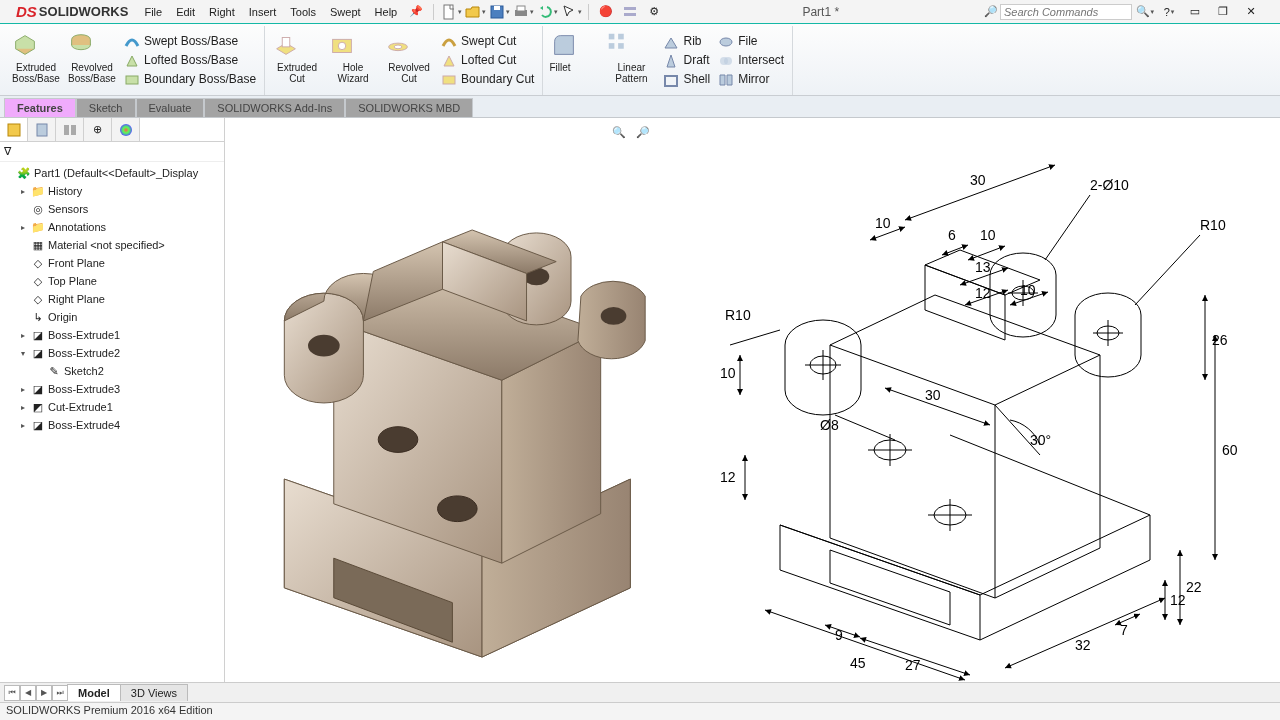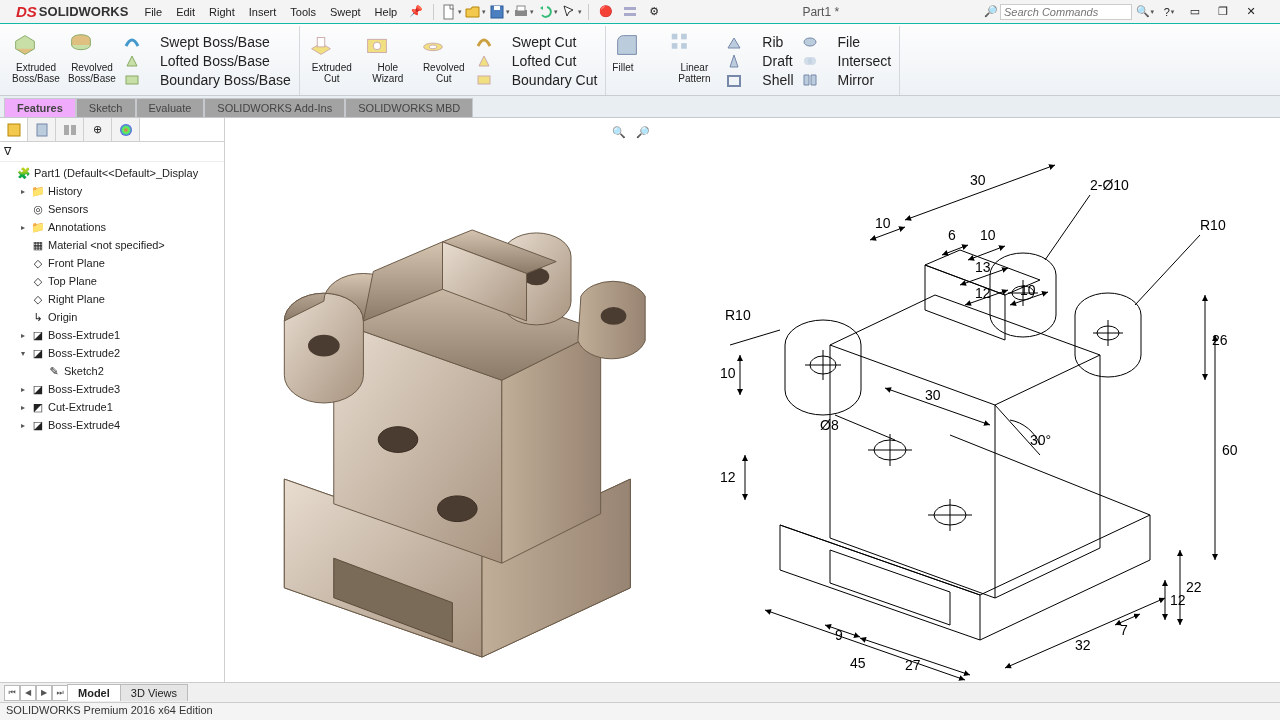--- a/index.html
+++ b/index.html
@@ -18,21 +18,21 @@
   .search-box { display: flex; align-items: center; gap: 2px; margin-left: 8px; }
   .search-box input { width: 132px; font-size: 11px; border: 1px solid #ccc; padding: 1px 3px; color: #888; font-style: italic; }
   .win-btn { width: 26px; height: 20px; display:flex; align-items:center; justify-content:center; cursor:pointer; }
 
   
   .ribbon { height: 72px; background: linear-gradient(#fdfdfd,#eef2f6); border-bottom: 1px solid #c9cdd2; display:flex; padding: 2px 4px 0 4px; }
   .ribbon-group { display:flex; gap:4px; border-right:1px solid #d5d9dd; padding:2px 6px; }
   .rbtn-big { width:52px; display:flex; flex-direction:column; align-items:flex-start; justify-content:flex-start; text-align:center; font-size:10px; line-height:11px; cursor:pointer; padding-top:2px; }
   .rbtn-big .ic { width:30px; height:30px; margin-bottom:2px; }
   .rbtn-col { display:flex; flex-direction:column; gap:1px; justify-content:center; }
-  .rbtn-small { display:flex; align-items:flex-start; gap:20px; font-size:14px; padding:1px 2px; cursor:pointer; white-space:nowrap; }
+  .rbtn-small { display:flex; align-items:flex-start; gap:4px; font-size:12px; padding:1px 2px; cursor:pointer; white-space:nowrap; }
   .rbtn-small .ic { width:16px; height:16px; }
 
   
   .ribbontabs { height:22px; background:#e9eef3; display:flex; align-items:flex-end; border-bottom:1px solid #c5c9cd; padding-left:4px; gap:0; }
   .rtab { padding:3px 12px; font-size:11px; background:#a3a3a3; border:1px solid #c5c9cd; border-bottom:none; cursor:pointer; color:#444; }
   .rtab.active { background:#f0abfc; font-weight:bold; }
 
   
   .workspace { display:flex; height:calc(720px - 24px - 72px - 22px - 20px - 18px); }
   .side { width:225px; background:#fff; border-right:1px solid #d0d0d0; display:flex; flex-direction:column; }

